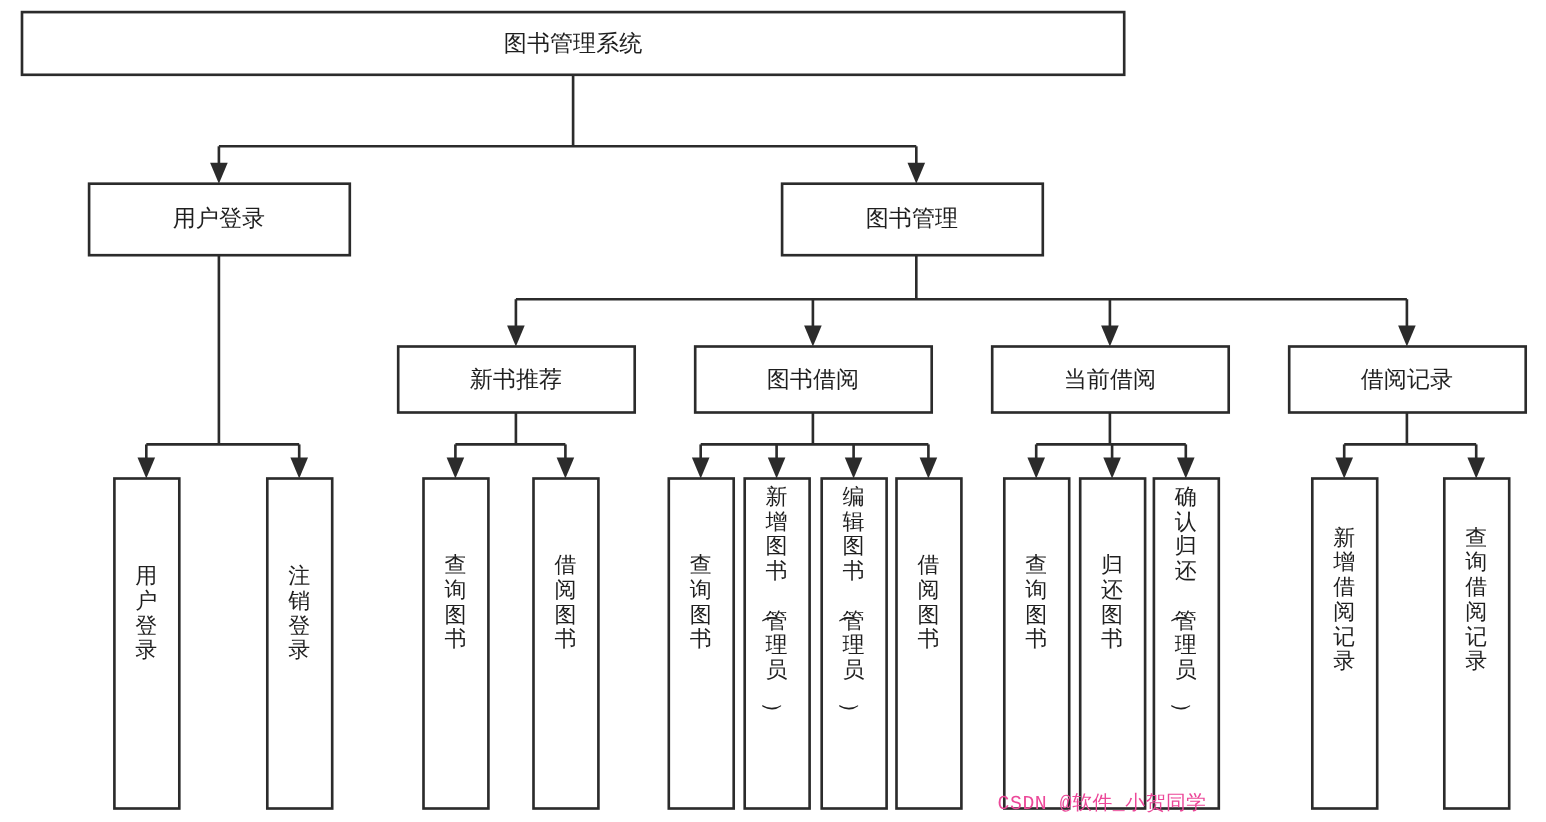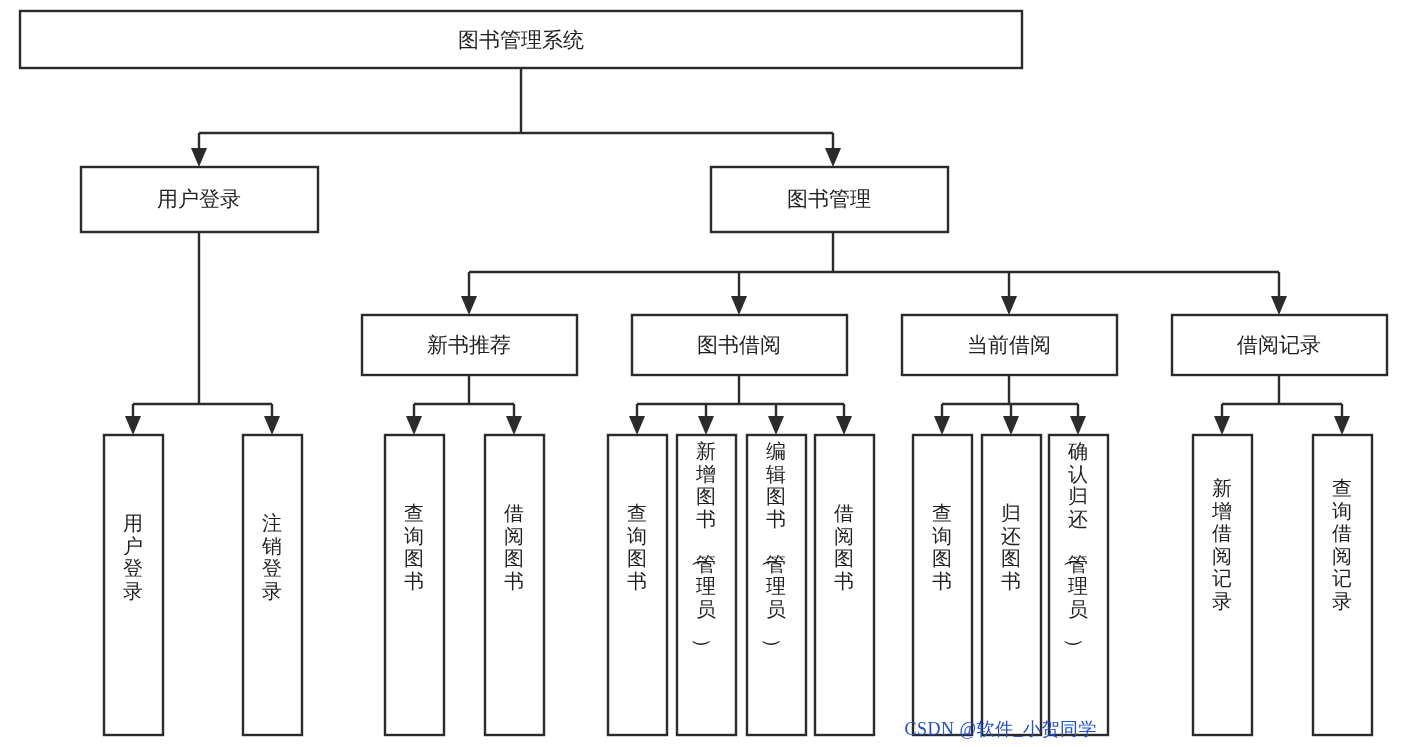--- a/index.html
+++ b/index.html
@@ -51,23 +51,23 @@
   .node-label-v {
     font-family: "DejaVu Sans", "Liberation Sans", sans-serif;
     font-size: 20px;
     fill: #1f1f1f;
     text-anchor: middle;
   }
   .watermark-text {
     position: absolute;
     right: 18px;
     bottom: 6px;
-    font-family: Liberation Serif, serif;
+    font-family: Liberation Mono, monospace;
     font-size: 18px;
-    color: #1d4ed8;
+    color: #ec4899;
     white-space: nowrap;
     letter-spacing: 0.5px;
     pointer-events: none;
   }
 </style>
 </head>
 <body>
 
 <div id="diagram-root">
 

